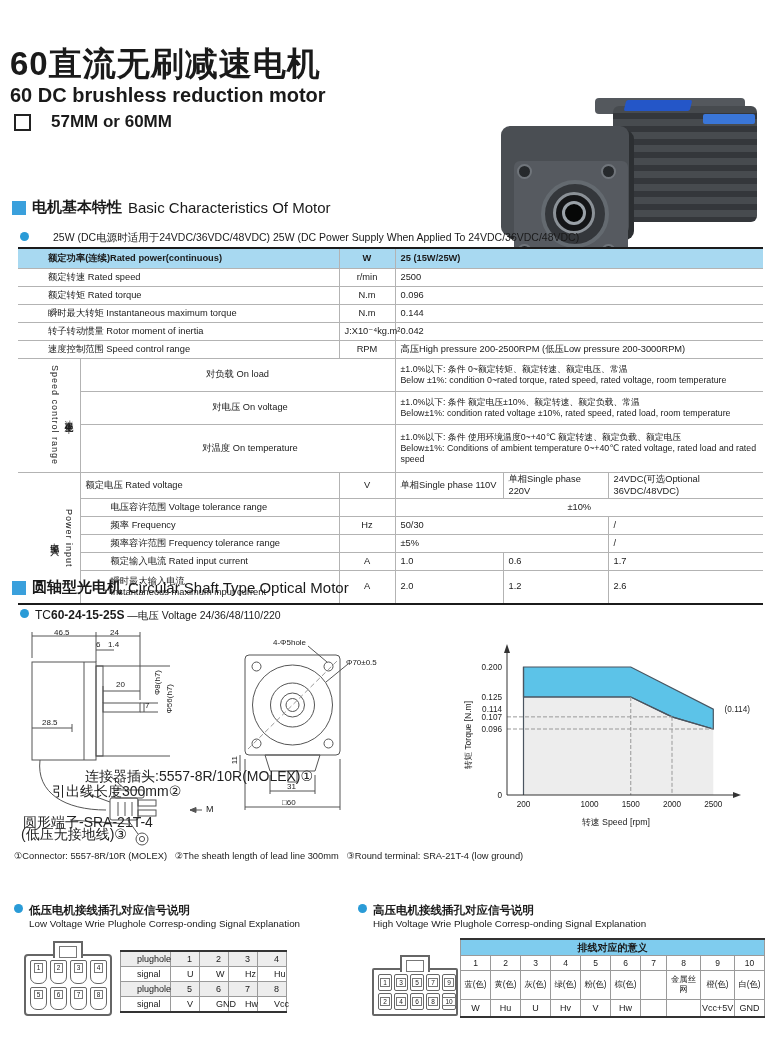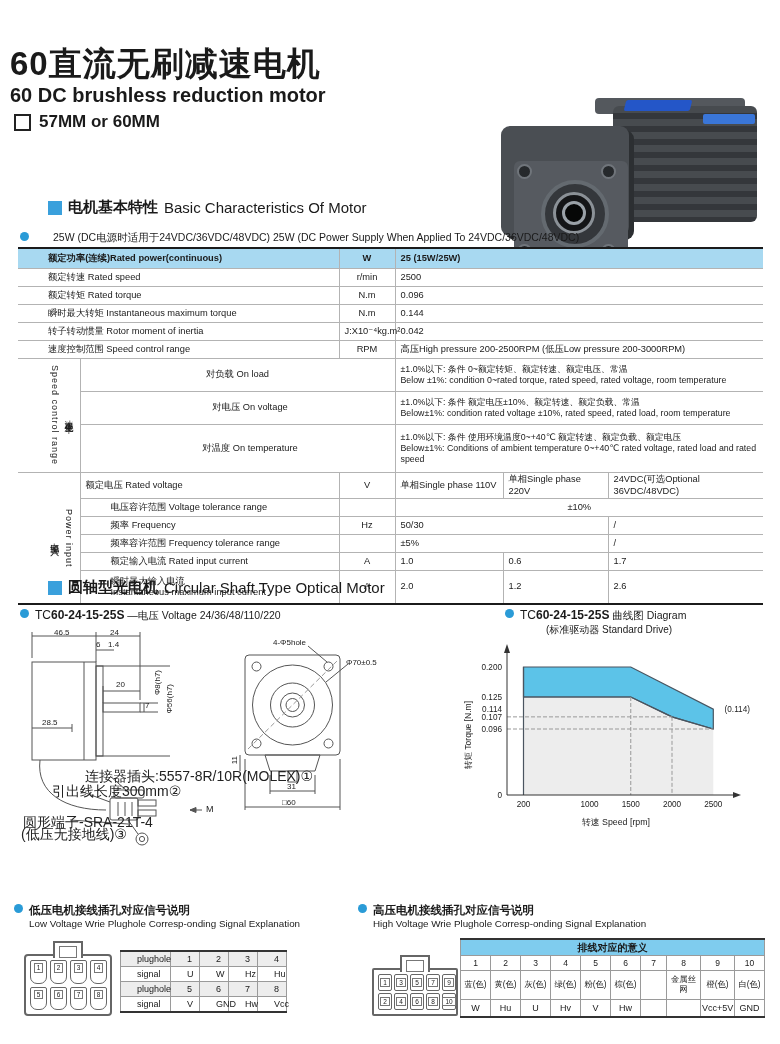--- a/index.html
+++ b/index.html
@@ -3,39 +3,39 @@
 <meta charset="utf-8">
 <style>
   html,body{margin:0;padding:0;background:#fff;}
   #page{position:relative;width:780px;height:1044px;background:#fff;overflow:hidden;
         font-family:"Liberation Sans","DejaVu Sans",sans-serif;color:#1a1a1a;}
   .abs{position:absolute;}
 
   
   .title-cn{left:10px;top:42px;font-size:33px;font-weight:bold;letter-spacing:1px;}
   .title-en{left:10px;top:84px;font-size:20px;font-weight:bold;}
-  .size-note{left:14px;top:112px;font-size:17px;font-weight:bold;display:flex;align-items:center;gap:8px;}
+  .size-note{left:14px;top:112px;font-size:17px;font-weight:bold;display:flex;align-items:center;gap:20px;}
   .sq-icon{display:inline-block;width:13px;height:13px;border:2px solid #222;}
 
   
   .photo{left:495px;top:98px;width:272px;height:142px;}
   .ph-motor{position:absolute;left:118px;top:8px;width:144px;height:116px;border-radius:6px;
             background:repeating-linear-gradient(180deg,#474b4f 0 7px,#34373b 7px 13px);}
   .ph-top{position:absolute;left:100px;top:0px;width:150px;height:16px;background:#54585d;border-radius:4px;}
   .ph-tag1{position:absolute;left:130px;top:2px;width:66px;height:11px;background:#2456c8;border-radius:2px;transform:skewX(-14deg);}
   .ph-tag2{position:absolute;left:208px;top:16px;width:52px;height:10px;background:#3a76d8;border-radius:2px;}
   .ph-gear{position:absolute;left:6px;top:28px;width:128px;height:110px;background:#4a4e53;border-radius:9px;box-shadow:5px 4px 0 #2c2f32;}
   .ph-face{position:absolute;left:13px;top:35px;width:114px;height:96px;background:#565a60;border-radius:6px;}
   .screw{position:absolute;width:11px;height:11px;border-radius:50%;background:#26292c;border:2px solid #70757b;}
   .ring1{position:absolute;left:40px;top:54px;width:60px;height:60px;border-radius:50%;background:#34373b;border:4px solid #646a70;}
   .ring2{position:absolute;left:52px;top:66px;width:36px;height:36px;border-radius:50%;background:#141517;border:3px solid #8b9197;}
   .bore{position:absolute;left:61px;top:75px;width:18px;height:18px;border-radius:50%;background:#060707;border:3px solid #9aa1a8;}
 
   
-  .sec-hd{display:flex;align-items:center;gap:6px;font-size:15px;margin-left:36px;}
+  .sec-hd{display:flex;align-items:center;gap:6px;font-size:15px;}
   .sec-sq{width:14px;height:14px;background:#3aa0dc;}
   .sec-cn{font-weight:bold;}
   .bullet{display:flex;align-items:flex-start;gap:6px;font-size:10.5px;}
   .dot{flex:0 0 auto;width:9px;height:9px;border-radius:50%;background:#2a9bd7;margin-top:1px;}
   .model-b{font-weight:bold;font-size:12px;}
   .model-p{font-size:12px;}
 
   
   table.spec{position:absolute;left:18px;top:247px;width:745px;border-collapse:collapse;table-layout:fixed;
              font-size:9.3px;border-top:2.4px solid #1b1b1b;border-bottom:2.4px solid #1b1b1b;}
@@ -254,28 +254,20 @@
   </div>
 
   <div class="abs bullet" style="left:20px;top:608px;">
     <span class="dot"></span>
     <span>
       <span class="model-p">TC</span><span class="model-b">60-24-15-25S</span>
       <span style="font-size:10.5px;">—电压 Voltage 24/36/48/110/220</span>
     </span>
   </div>
 
-  <div class="abs bullet" style="left:505px;top:608px;">
-    <span class="dot"></span>
-    <span>
-      <span class="model-p">TC</span><span class="model-b">60-24-15-25S</span>
-      <span style="font-size:10.5px;">曲线图 Diagram</span>
-      <div style="font-size:10px;margin-left:26px;">(标准驱动器 Standard Drive)</div>
-    </span>
-  </div>
 
   <div class="abs drawing">
     <svg width="460" height="240" viewBox="0 0 460 240">
       <g stroke="#555" stroke-width="1" fill="none">
 
         <rect x="22" y="34" width="64" height="98"></rect>
         <line x1="74" y1="34" x2="74" y2="132"></line>
         <rect x="86" y="38" width="7" height="90"></rect>
         <rect x="93" y="75" width="37" height="9"></rect>
 
@@ -358,20 +350,21 @@
     <span class="dim" style="left:277px;top:154px;">31</span>
     <span class="dim" style="left:272px;top:170px;">□60</span>
     <span class="dim" style="left:196px;top:176px;font-size:9px;">M</span>
     
     <span class="callout" style="left:75px;top:140px;">连接器插头:5557-8R/10R(MOLEX)①</span>
     <span class="callout" style="left:42px;top:155px;">引出线长度300mm②</span>
     <span class="callout" style="left:13px;top:186px;">圆形端子-SRA-21T-4</span>
     <span class="callout" style="left:11px;top:198px;">(低压无接地线)③</span>
   </div>
 
+  <div class="abs notes">①Connector: 5557-8R/10R (MOLEX)   ②The sheath length of lead line 300mm   ③Round terminal: SRA-21T-4 (low ground)</div>
 
   <div class="abs chart">
     <span class="ylabel">转矩 Torque [N.m]</span>
     <svg id="torque-chart" width="322" height="208" viewBox="0 0 322 208">
         <polygon points="68.5,60.0 175.8,60.0 217.0,79.9 258.3,92.0 258.3,158 68.5,158" fill="#ededed"></polygon>
         <polygon points="68.5,30.0 175.8,30.0 258.3,72.1 258.3,92.0 217.0,79.9 175.8,60.0 68.5,60.0" fill="#5cc3e8" stroke="#4a5560" stroke-width="1.2"></polygon>
         <polyline points="68.5,60.0 175.8,60.0 217.0,79.9 258.3,92.0" fill="none" stroke="#4a5560" stroke-width="1.2"></polyline>
         <line x1="68.5" y1="30" x2="68.5" y2="158" stroke="#4a5560" stroke-width="1.2"></line>
         <line x1="175.75" y1="60" x2="175.75" y2="158" stroke="#999" stroke-dasharray="4 2"></line>
         <line x1="217" y1="79.86206896551724" x2="217" y2="158" stroke="#999" stroke-dasharray="4 2"></line>

